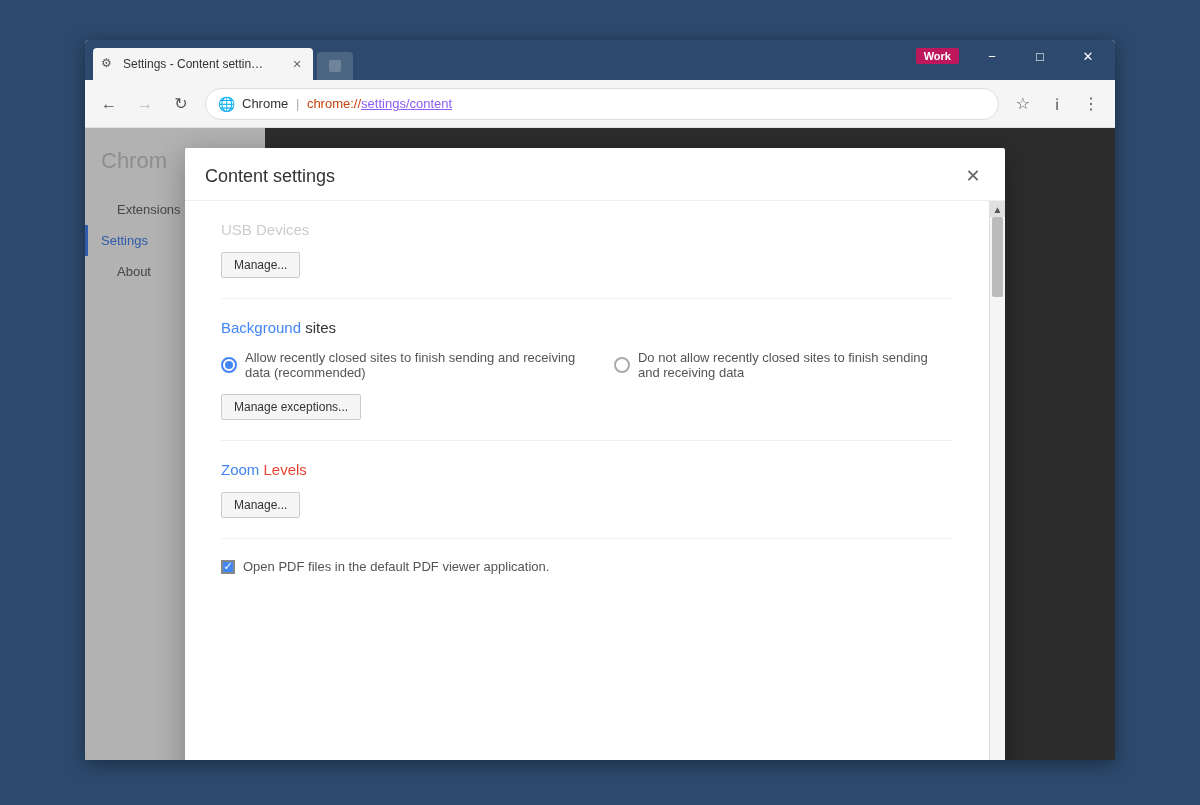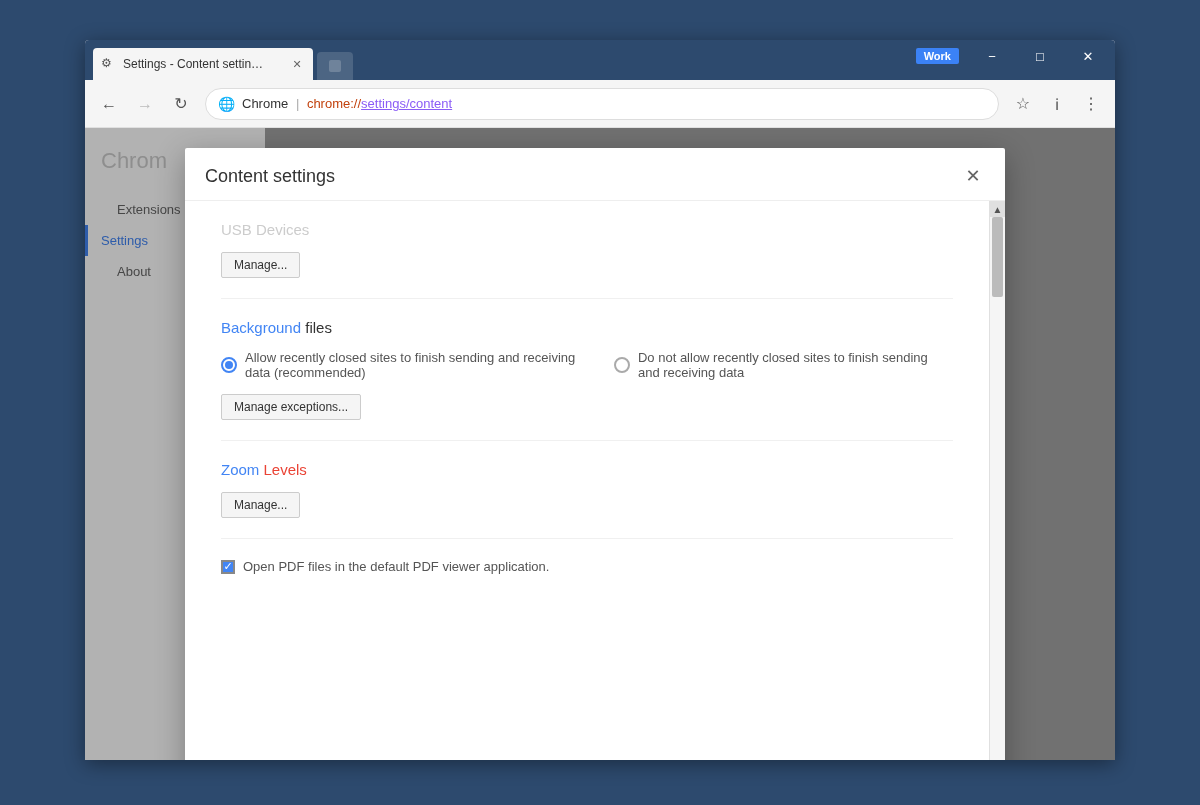--- a/index.html
+++ b/index.html
@@ -89,21 +89,21 @@
       right: 0;
       top: 0;
       display: flex;
       align-items: center;
       height: 32px;
       padding: 0 4px;
       gap: 2px;
     }
 
     .work-badge {
-      background: #3b82f6;
+      background: #be185d;
       color: white;
       font-size: 11px;
       font-weight: bold;
       padding: 2px 8px;
       margin-right: 8px;
       border-radius: 2px;
     }
 
     .win-btn {
       width: 46px;
@@ -171,21 +171,21 @@
 
     .nav-icons-right {
       display: flex;
       align-items: center;
       gap: 2px;
     }
 
     
     .page-area {
       flex: 1;
-      background: #a3a3a3;
+      background: #404040;
       position: relative;
       overflow: hidden;
     }
 
     .sidebar {
       position: absolute;
       top: 0;
       left: 0;
       width: 180px;
       height: 100%;
@@ -499,21 +499,21 @@
 
           <div class="section">
             <div class="section-title usb-title">
               <span>USB Devices</span>
             </div>
             <button class="manage-btn">Manage...</button>
           </div>
 
           <div class="section">
             <div class="section-title">
-              <span style="color:#4285f4;">Background</span><span style="color:#333;"> files</span>
+              <span style="color:#4285f4;">Background</span><span style="color:#333;"> sites</span>
             </div>
             <div class="radio-group">
               <label class="radio-item">
                 <div class="radio-input checked"></div>
                 <span class="radio-label">Allow recently closed sites to finish sending and receiving data (recommended)</span>
               </label>
               <label class="radio-item">
                 <div class="radio-input"></div>
                 <span class="radio-label">Do not allow recently closed sites to finish sending and receiving data</span>
               </label>

